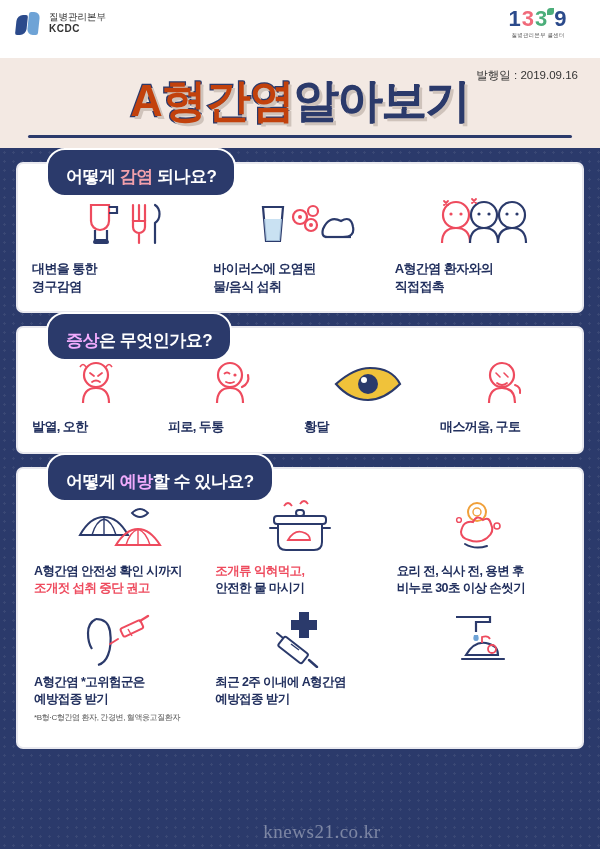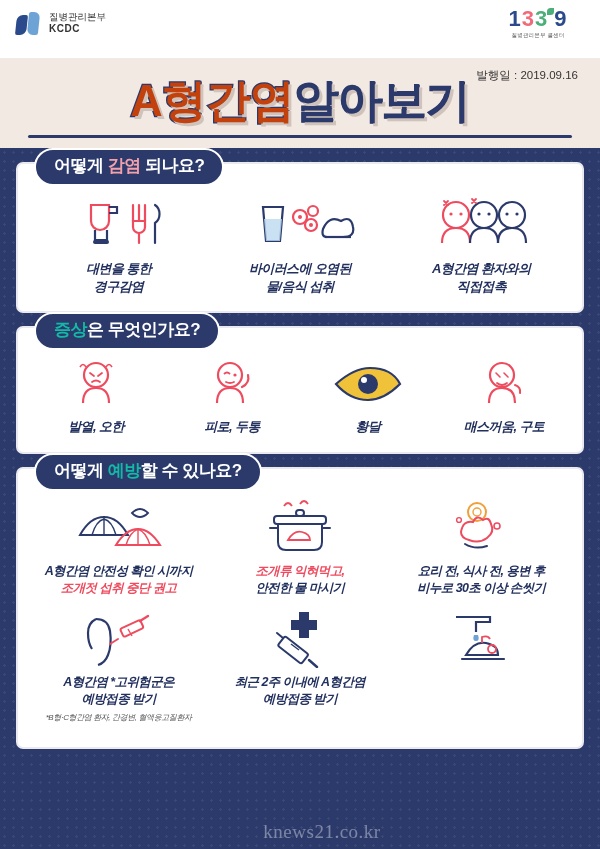--- a/index.html
+++ b/index.html
@@ -139,45 +139,44 @@
   .section {
     background: #ffffff;
     border-radius: 7px;
     border: 2px solid #e9e9ef;
     margin-bottom: 13px;
     position: relative;
     padding: 26px 10px 14px 10px;
   }
   .section-title {
     position: absolute;
-    left: 16px;
+    left: 28px;
     top: -16px;
     background: #2b3a6b;
     border: 2px solid #ffffff;
     border-radius: 19px;
-    padding: 4px 18px 7px 18px;
+    padding: 15px 18px 7px 18px;
     font-size: 17px;
     font-weight: bold;
     color: #ffffff;
     white-space: nowrap;
     letter-spacing: -.5px;
   }
   .section-title .hl { color: #f2a0ab; }
-  .section-title .hl2 { color: #14b8a6; }
+  .section-title .hl2 { color: #f0abfc; }
 
   .row {
     display: flex;
     justify-content: space-around;
     align-items: flex-start;
   }
   .item {
     flex: 1;
-    text-align: center;
+    text-align: left;
     padding: 2px 4px;
-    font-style: italic;
   }
   .icon-box {
     height: 62px;
     display: flex;
     align-items: center;
     justify-content: center;
     margin-bottom: 6px;
   }
   .caption {
     font-size: 13px;

